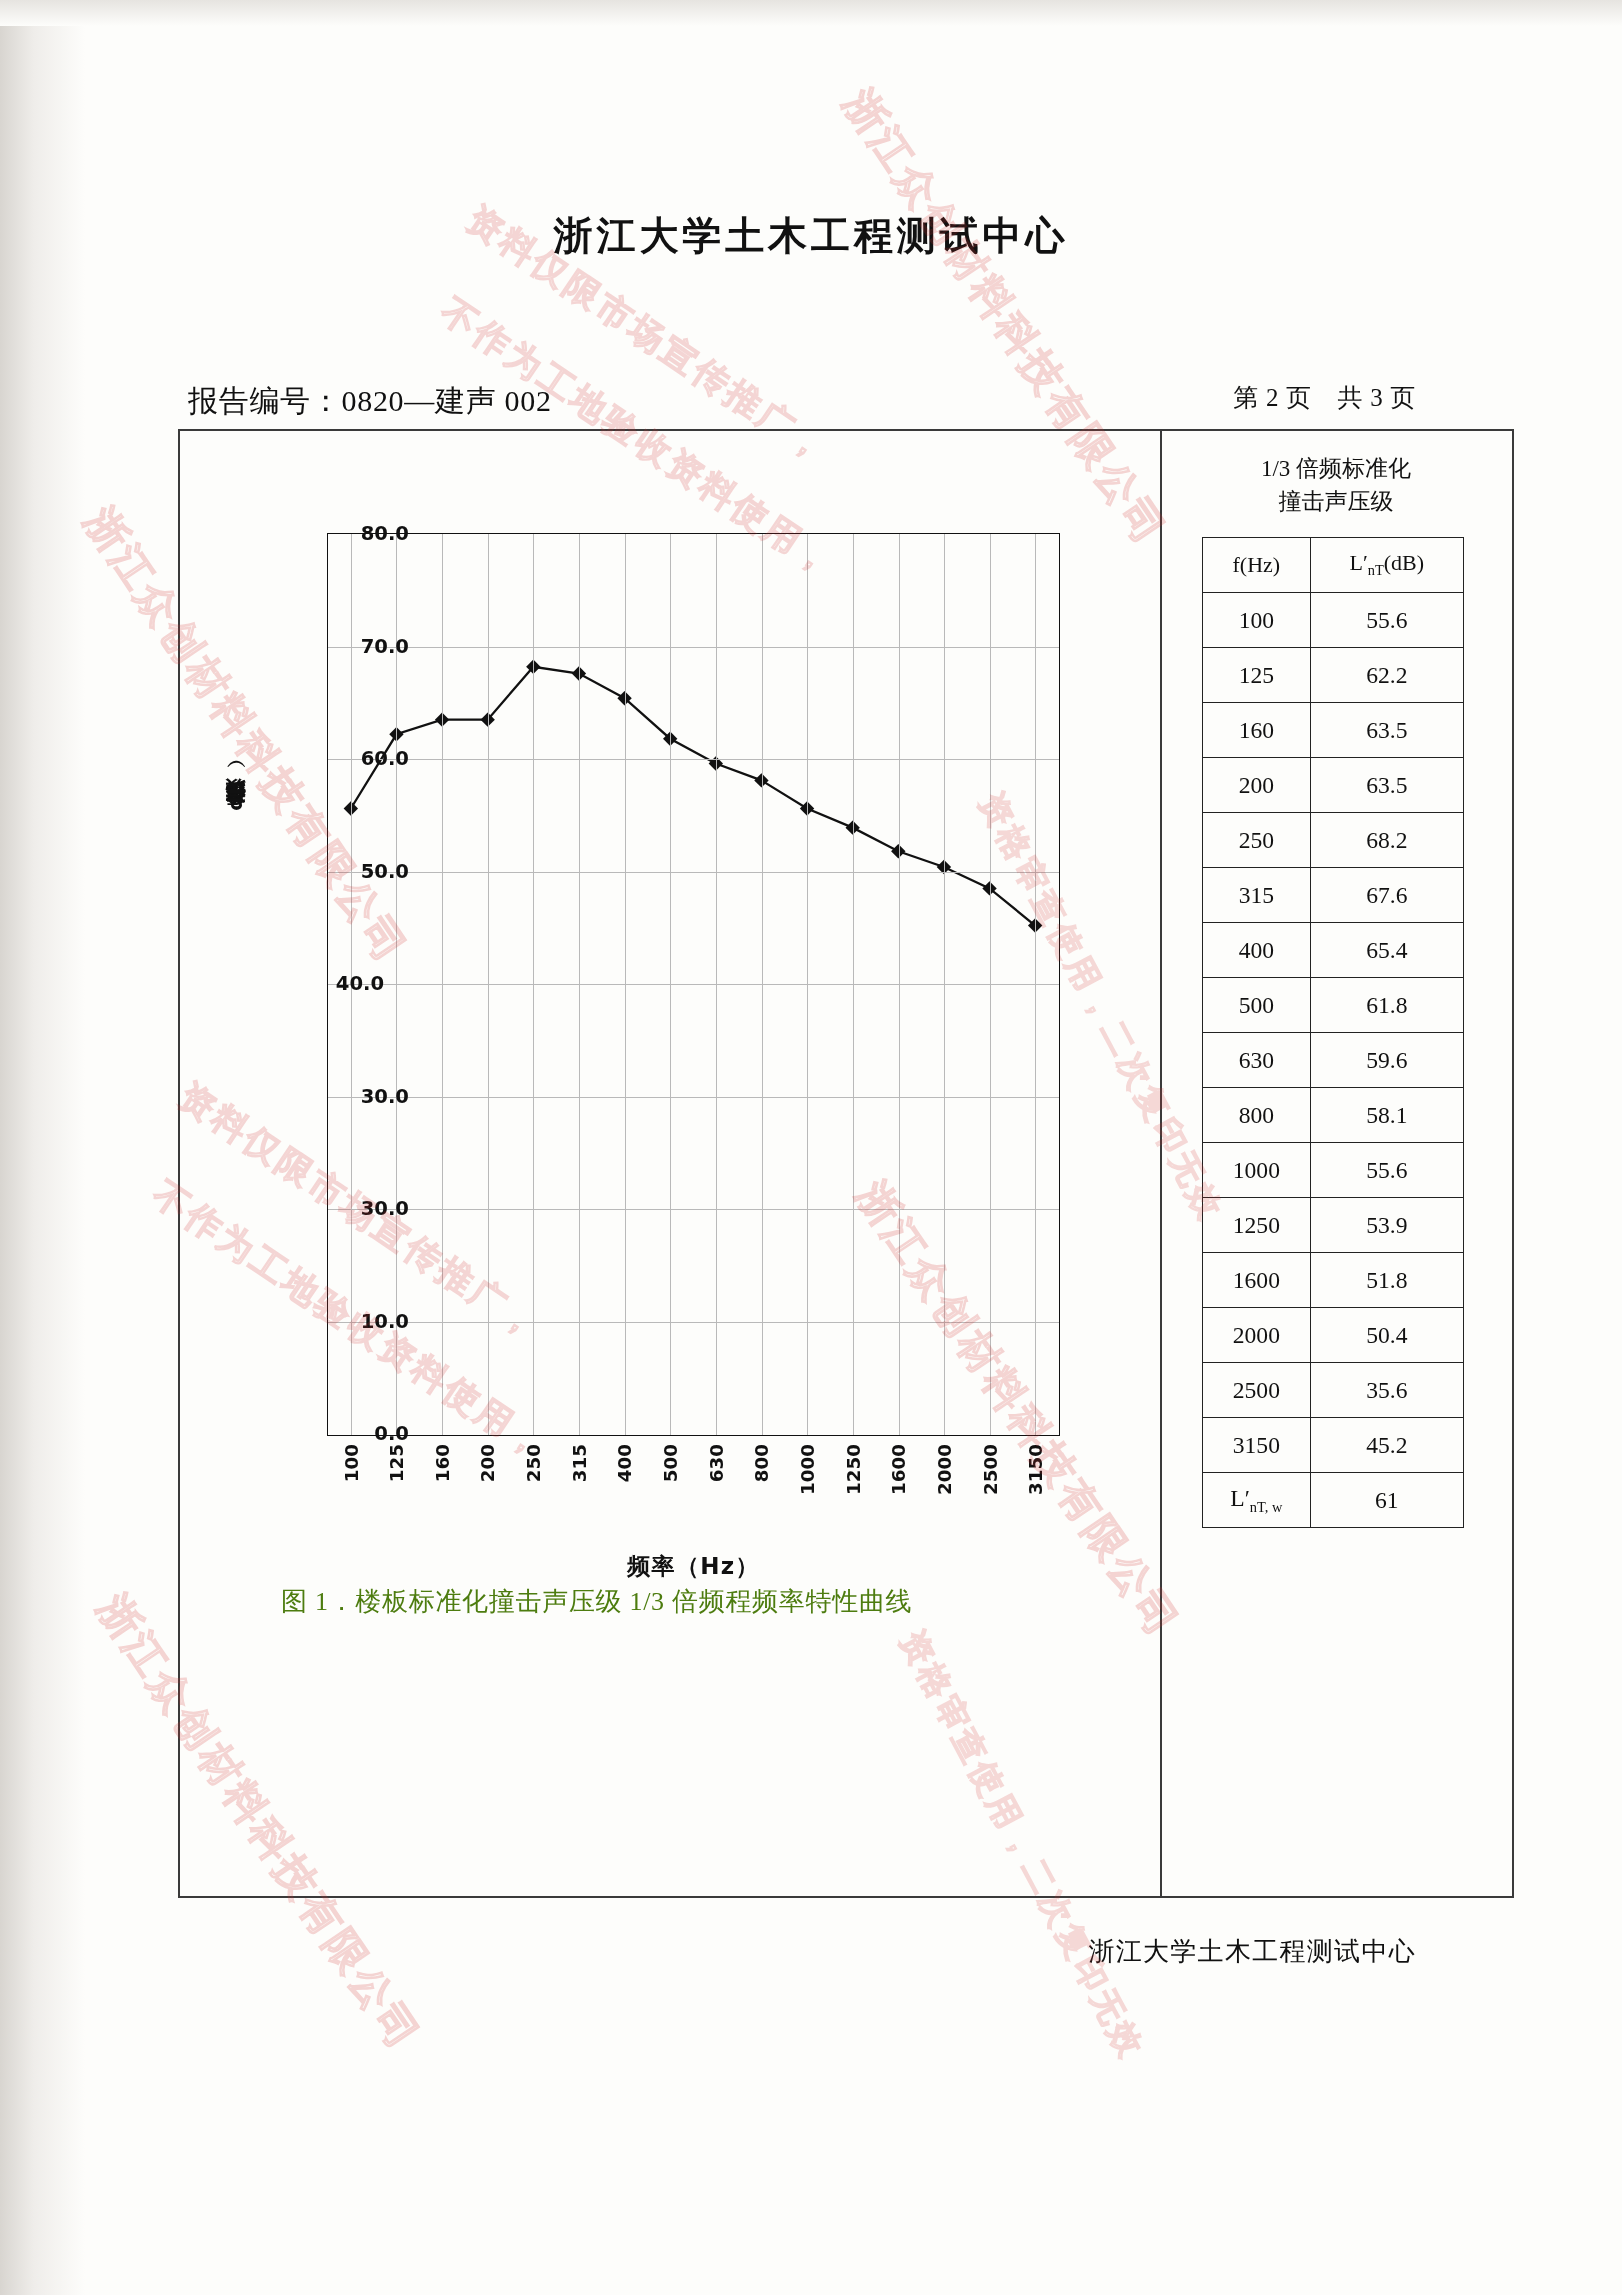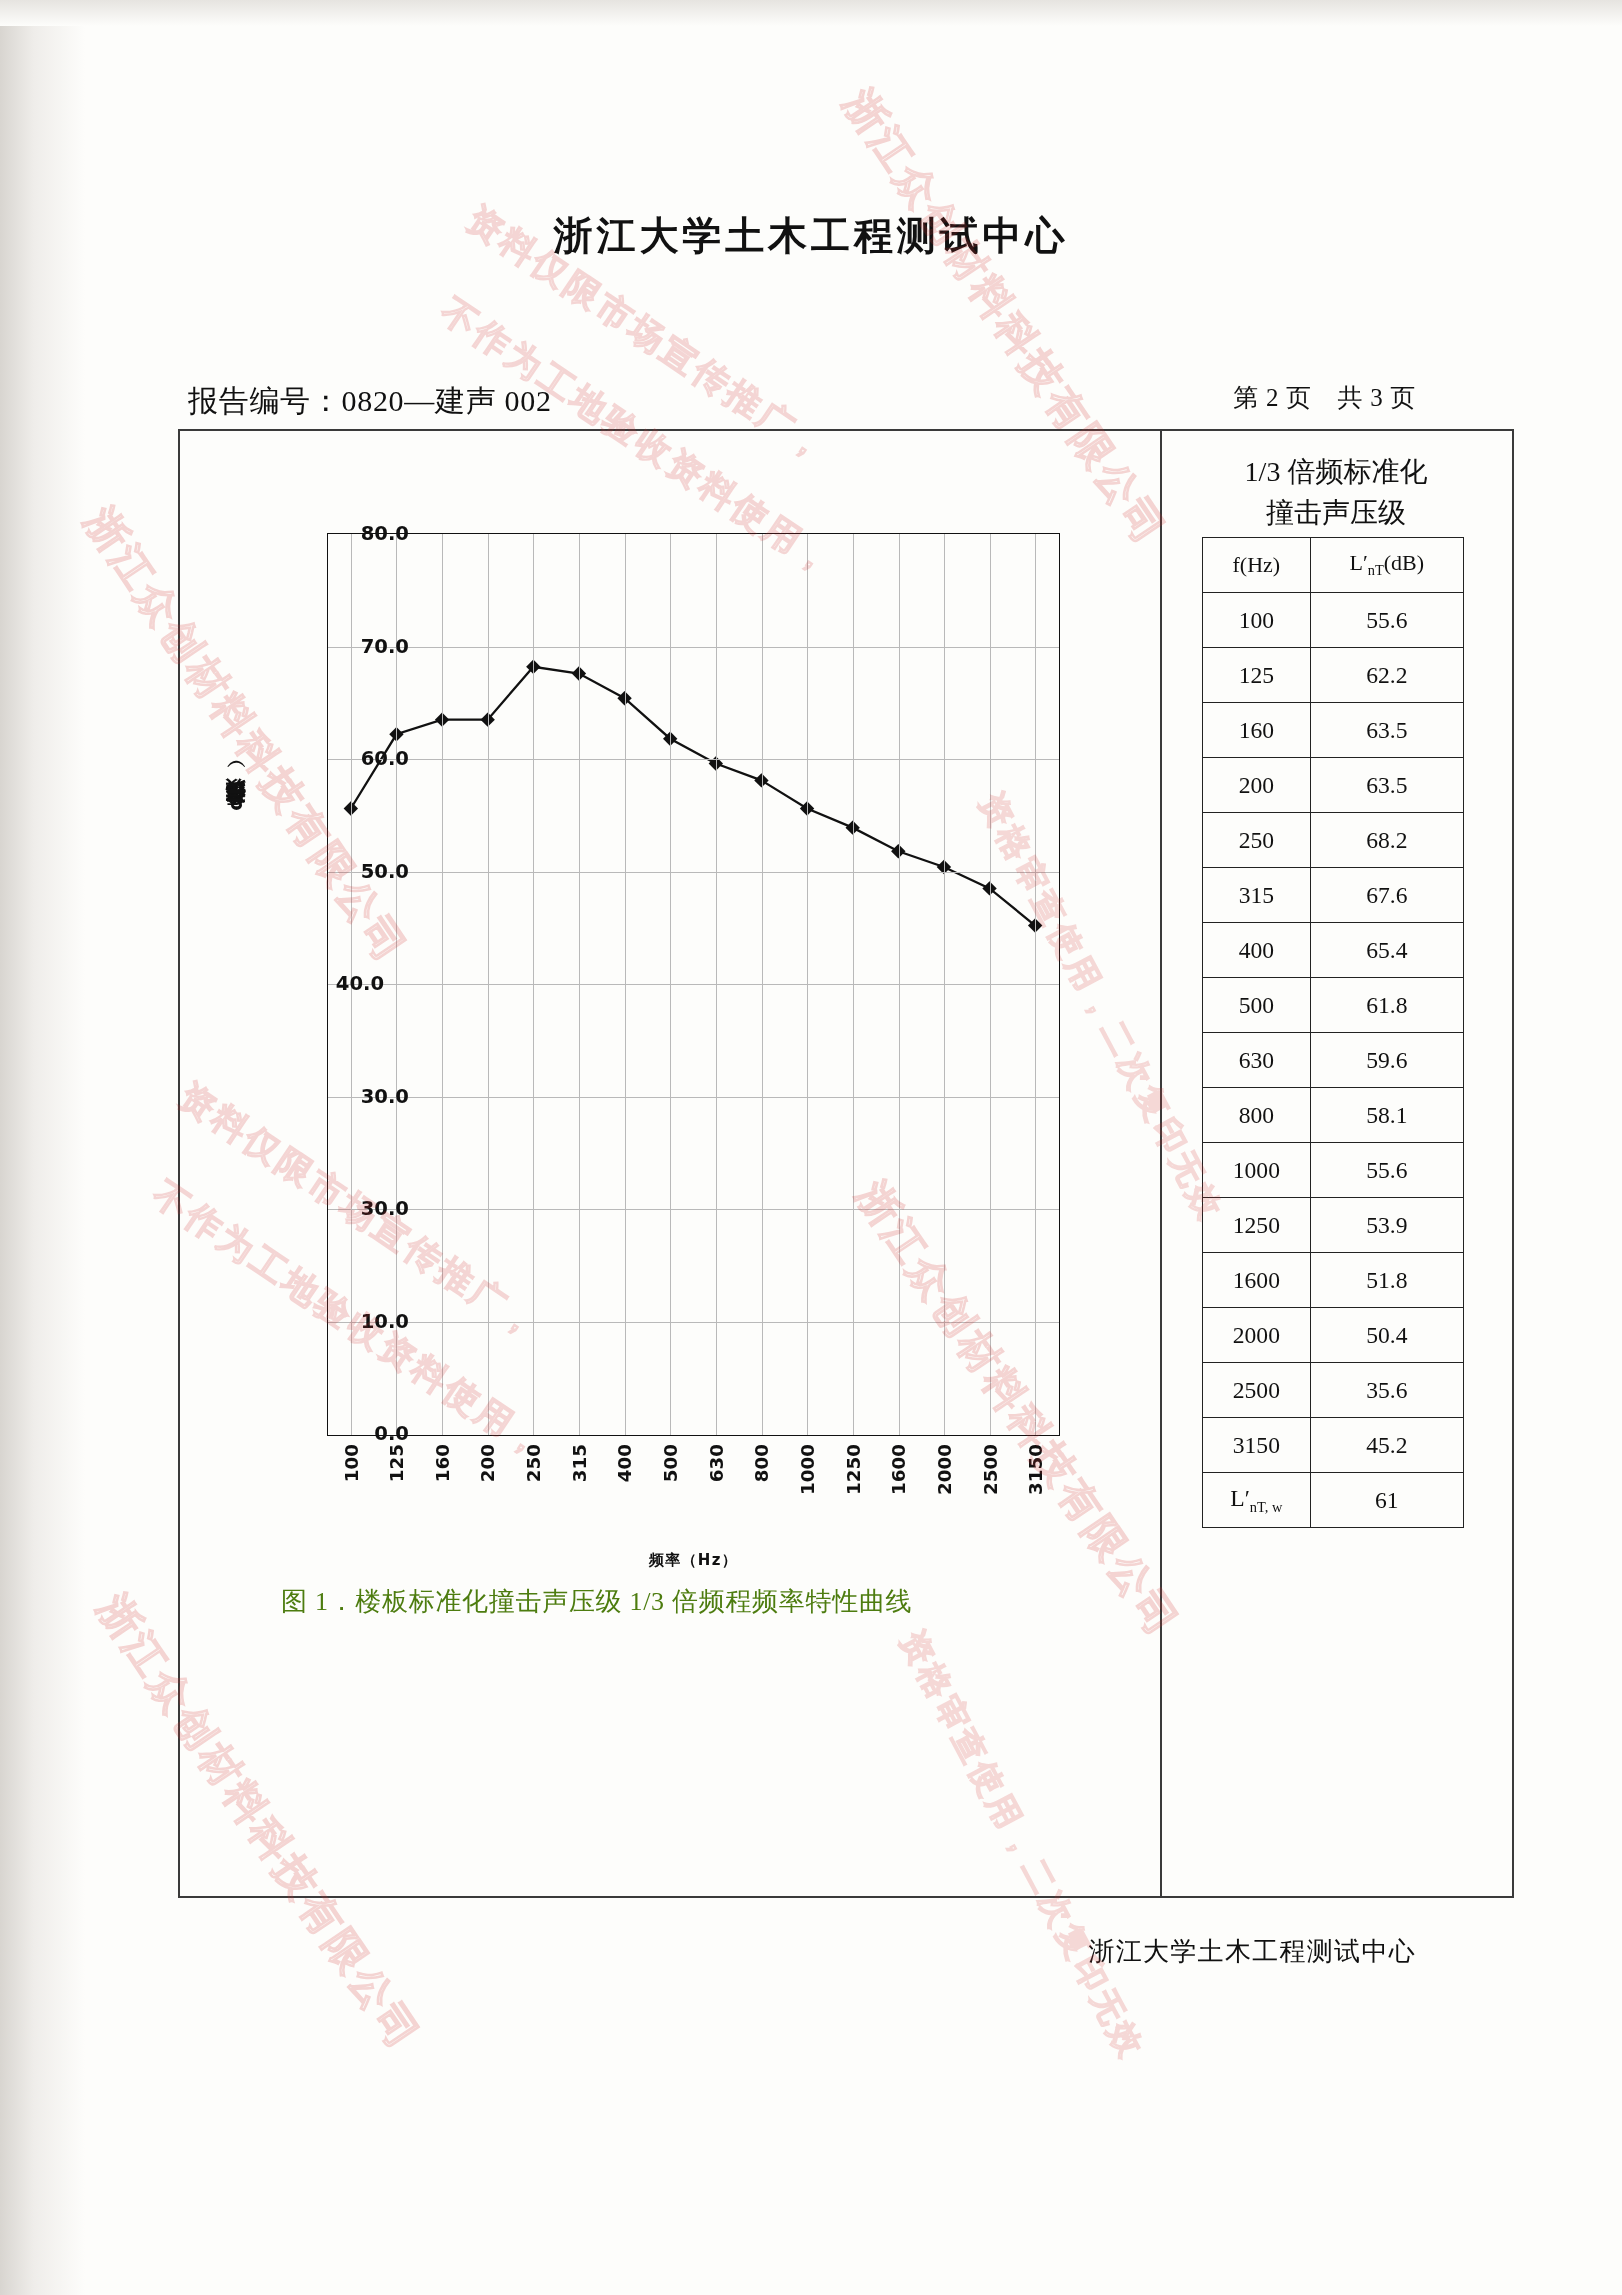--- a/index.html
+++ b/index.html
@@ -156,41 +156,41 @@
     color: #111;
   }
   .x-axis-title {
     position: absolute;
     left: 131px;
     width: 733px;
     top: 1054px;
     text-align: center;
     font-family: "DejaVu Sans", sans-serif;
     font-weight: bold;
-    font-size: 15px;
+    font-size: 23px;
     letter-spacing: 1.3px;
     color: #111;
   }
   .fig-caption {
     position: absolute;
     left: 281px;
     top: 1584px;
     font-size: 26px;
     letter-spacing: 0.7px;
     color: #4d7c0f;
   }
 
   
   .data-table-head {
     position: absolute;
     left: 1171px;
     top: 452px;
     width: 330px;
     text-align: center;
-    font-size: 28px;
+    font-size: 23px;
     line-height: 1.45;
     color: #111;
   }
   table.data {
     position: absolute;
     left: 1202px;
     top: 537px;
     width: 262px;
     border-collapse: collapse;
     font-size: 23.6px;

